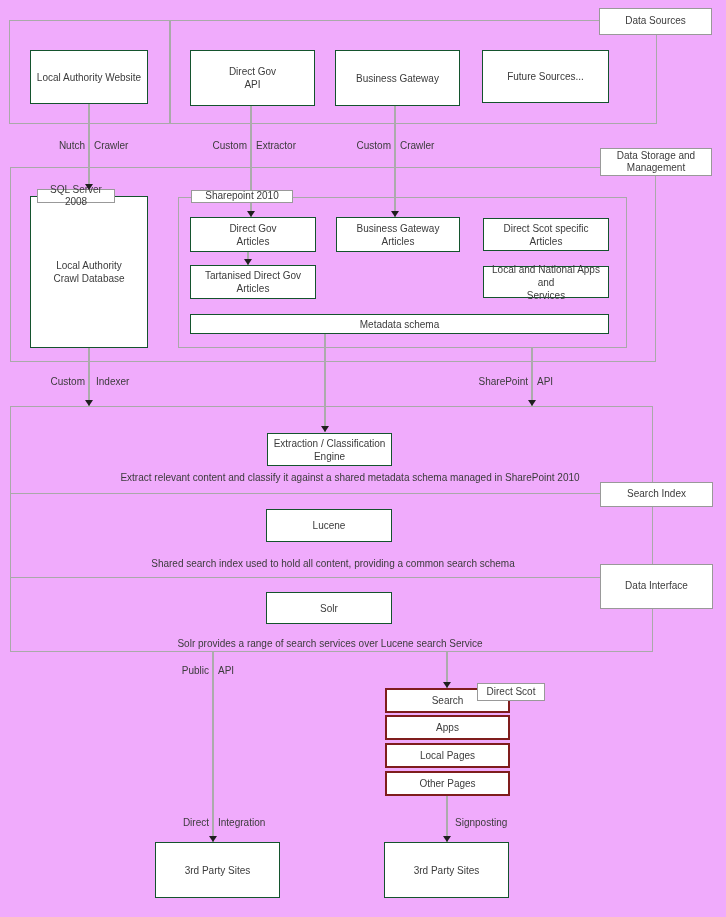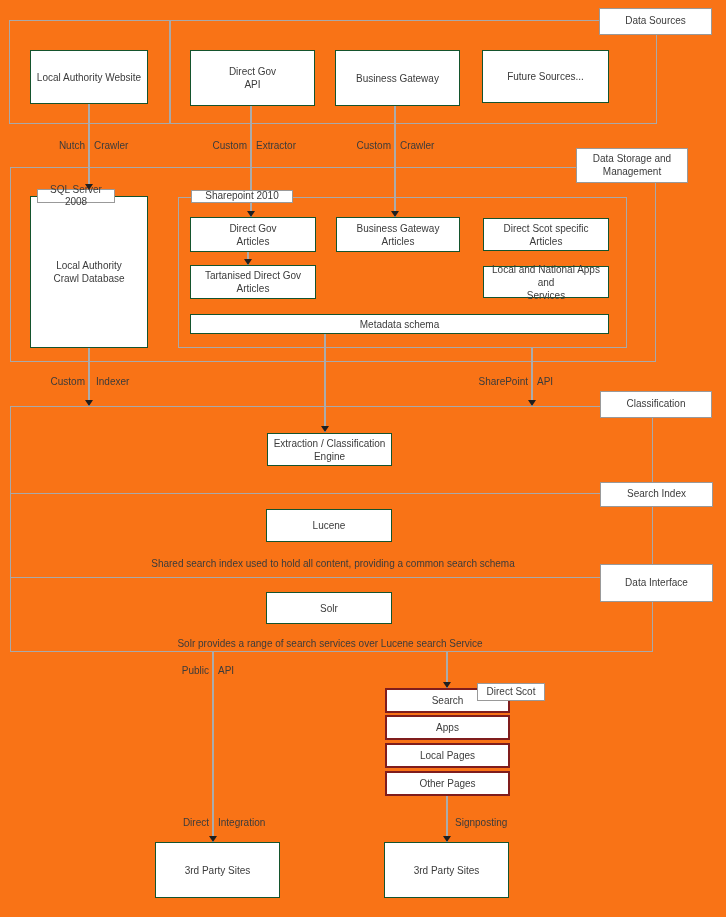--- a/index.html
+++ b/index.html
@@ -1,17 +1,17 @@
 <!DOCTYPE html>
 <html><head>
 <meta charset="utf-8">
 <style>
   html,body{margin:0;padding:0;background:#fff}
   body{font-family:"Liberation Sans", sans-serif;font-size:10px;color:#3b3b3b}
-  .canvas{position:relative;width:726px;height:917px;background:#f97316;overflow:hidden}
+  .canvas{position:relative;width:726px;height:917px;background:#f0abfc;overflow:hidden}
   .container{position:absolute;border:1px solid #a9a9a9;box-sizing:border-box;background:transparent;z-index:0}
   .vline{position:absolute;width:2px;background:#ababab;z-index:1}
   .hline{position:absolute;height:1px;background:#a9a9a9;z-index:1}
   .box{position:absolute;border:1px solid #14532d;background:#fff;display:flex;align-items:center;justify-content:center;
        text-align:center;white-space:pre-line;line-height:1.3;box-sizing:border-box;z-index:2}
   .labelbox{position:absolute;border:1px solid #999;background:#fff;display:flex;align-items:center;justify-content:center;
        text-align:center;white-space:pre-line;line-height:1.25;box-sizing:border-box;z-index:3}
   .stackrow{position:absolute;border:2px solid #7f1d1d;background:#fff;display:flex;align-items:center;justify-content:center;
        box-sizing:border-box;z-index:2}
   .arrow{position:absolute;width:0;height:0;border-left:4px solid transparent;border-right:4px solid transparent;
@@ -42,21 +42,21 @@
   <div class="arrow" style="left:391px;top:211px"></div>
 
   <span class="elabel" style="right:641px;top:140px">Nutch</span>
   <span class="elabel" style="left:94px;top:140px">Crawler</span>
   <span class="elabel" style="right:479px;top:140px">Custom</span>
   <span class="elabel" style="left:256px;top:140px">Extractor</span>
   <span class="elabel" style="right:335px;top:140px">Custom</span>
   <span class="elabel" style="left:400px;top:140px">Crawler</span>
 
   <div class="container" style="left:10px;top:167px;width:646px;height:195px"></div>
-  <div class="labelbox" style="left:576px;top:148px;width:112px;height:35px">Data Storage and
+  <div class="labelbox" style="left:600px;top:148px;width:112px;height:28px">Data Storage and
 Management</div>
 
   <div class="box" style="left:30px;top:196px;width:118px;height:152px">Local Authority
 Crawl Database</div>
   <div class="labelbox" style="left:37px;top:189px;width:78px;height:14px">SQL Server 2008</div>
 
   <div class="container" style="left:178px;top:197px;width:449px;height:151px"></div>
   <div class="labelbox" style="left:191px;top:190px;width:102px;height:13px">Sharepoint 2010</div>
 
   <div class="box" style="left:190px;top:217px;width:126px;height:35px">Direct Gov
@@ -83,29 +83,29 @@
 
   <span class="elabel" style="right:641px;top:376px">Custom</span>
   <span class="elabel" style="left:96px;top:376px">Indexer</span>
   <span class="elabel" style="right:198px;top:376px">SharePoint</span>
   <span class="elabel" style="left:537px;top:376px">API</span>
 
   <div class="container" style="left:10px;top:406px;width:643px;height:246px"></div>
   <div class="hline" style="left:10px;top:493px;width:643px"></div>
   <div class="hline" style="left:10px;top:577px;width:643px"></div>
 
-  <div class="labelbox" style="left:600px;top:391px;width:112px;height:27px">Classification</div>
   <div class="labelbox" style="left:600px;top:482px;width:113px;height:25px">Search Index</div>
-  <div class="labelbox" style="left:600px;top:564px;width:113px;height:38px">Data Interface</div>
+  <div class="labelbox" style="left:600px;top:564px;width:113px;height:45px">Data Interface</div>
 
   <div class="box" style="left:266px;top:509px;width:126px;height:33px">Lucene</div>
   <div class="box" style="left:267px;top:433px;width:125px;height:33px">Extraction / Classification
 Engine</div>
   <div class="box" style="left:266px;top:592px;width:126px;height:32px">Solr</div>
 
+  <div class="note" style="left:40px;top:472px;width:620px">Extract relevant content and classify it against a shared metadata schema managed in SharePoint 2010</div>
   <div class="note" style="left:33px;top:558px;width:600px">Shared search index used to hold all content, providing a common search schema</div>
   <div class="note" style="left:30px;top:638px;width:600px">Solr provides a range of search services over Lucene search Service</div>
 
   <div class="vline" style="left:212px;top:652px;height:190px"></div>
   <div class="arrow" style="left:209px;top:836px"></div>
   <div class="vline" style="left:446px;top:652px;height:36px"></div>
   <div class="arrow" style="left:443px;top:682px"></div>
   <div class="vline" style="left:446px;top:796px;height:46px"></div>
   <div class="arrow" style="left:443px;top:836px"></div>
 

